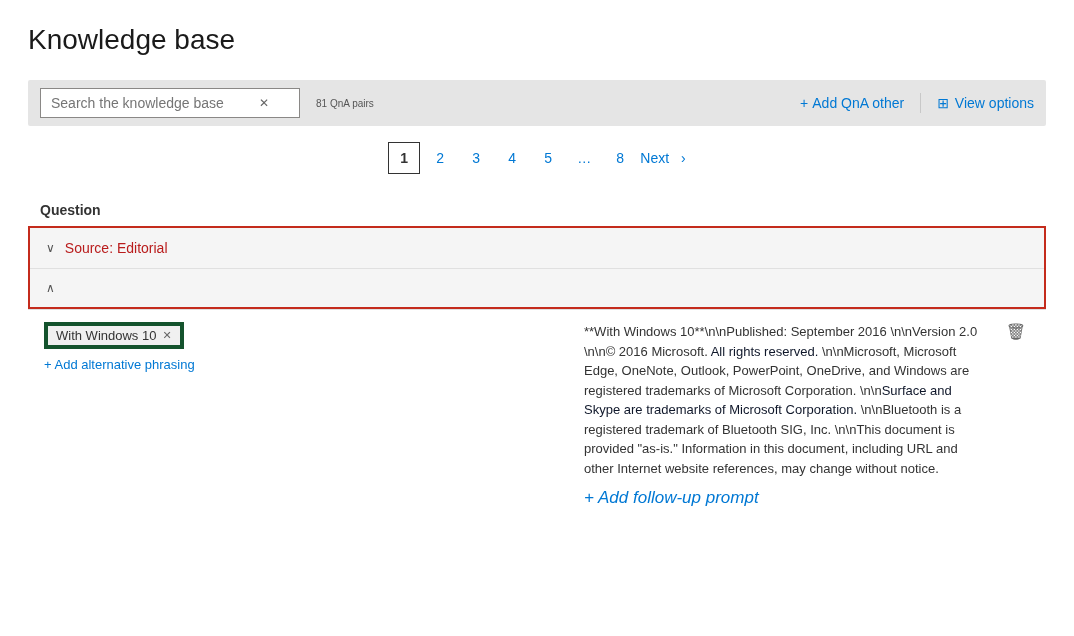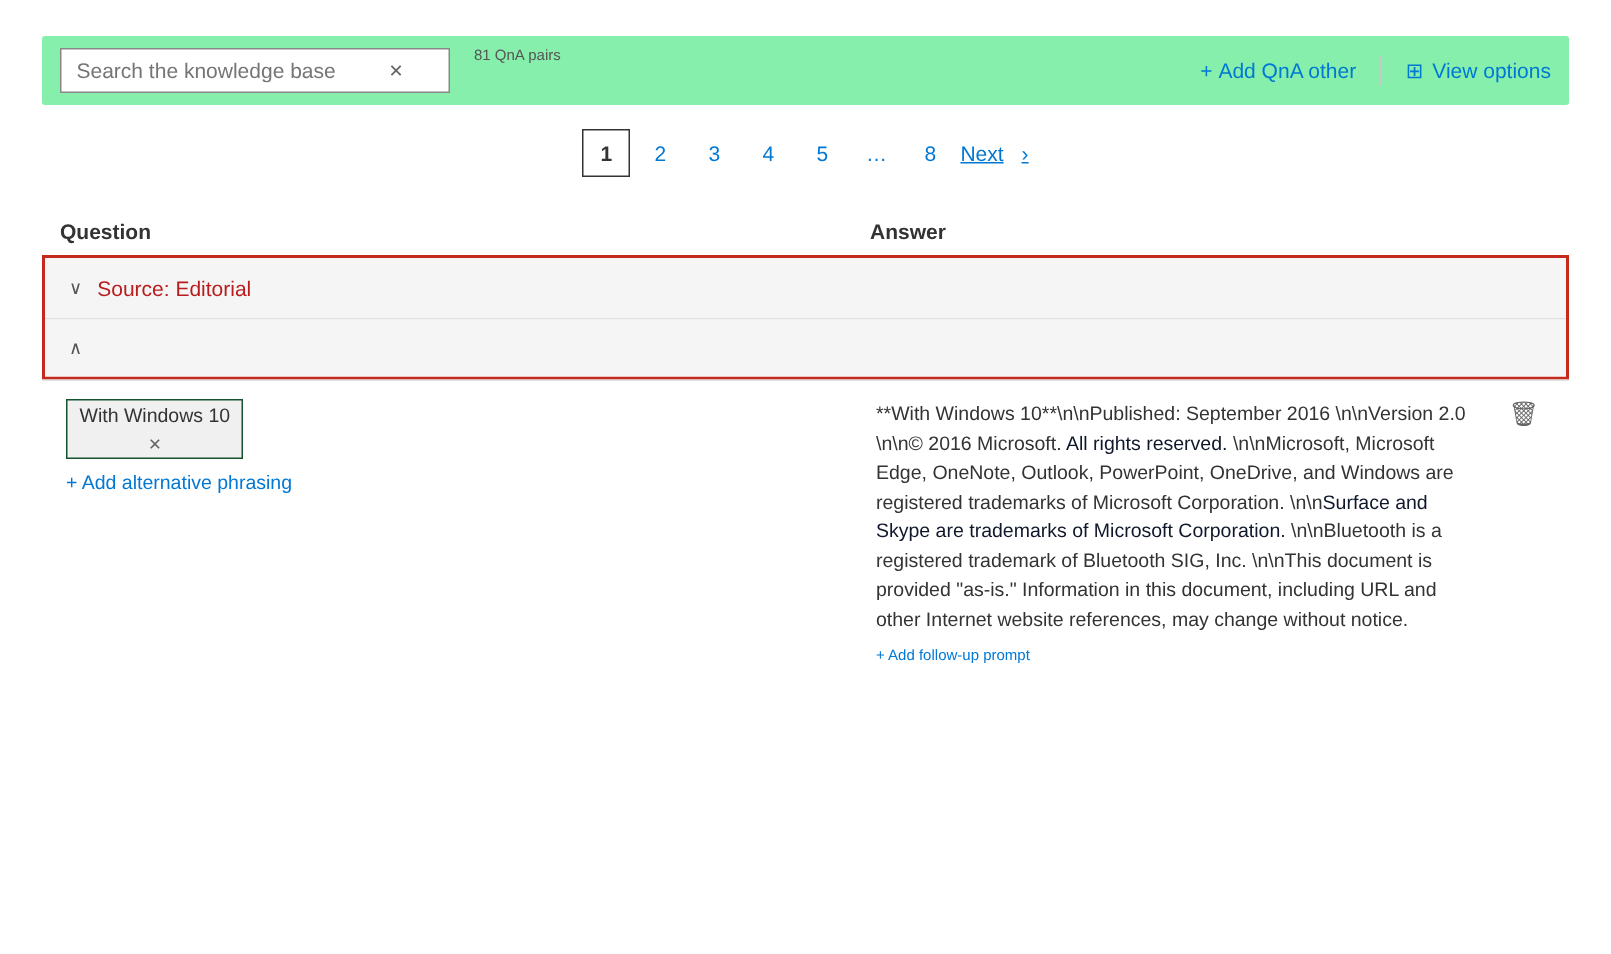--- a/index.html
+++ b/index.html
@@ -16,23 +16,24 @@
       background: #fff;
     }
     .page-title {
       font-size: 28px;
       font-weight: 300;
       color: #1a1a1a;
       margin-bottom: 24px;
     }
     .toolbar {
       display: flex;
+      align-items: center;
       gap: 16px;
       margin-bottom: 16px;
-      background: #86efac;
+      background: #e5e5e5;
       padding: 8px 12px;
       border-radius: 2px;
     }
     .search-box {
       display: flex;
       align-items: center;
       border: 1px solid #8a8886;
       background: #fff;
       padding: 6px 10px;
       min-width: 260px;
@@ -107,21 +108,20 @@
     }
     .page-btn-next {
       display: flex;
       align-items: center;
       gap: 12px;
       color: #0078d4;
       font-size: 14px;
       cursor: pointer;
       background: none;
       border: none;
-      text-decoration: underline;
     }
     .table-header {
       display: grid;
       grid-template-columns: 540px 1fr;
       padding: 8px 12px;
       font-weight: 600;
       color: #333;
       margin-bottom: 0;
     }
     .source-group {
@@ -157,26 +157,25 @@
       align-items: start;
     }
     .question-cell {
       padding-right: 20px;
     }
     .question-tag {
       display: inline-flex;
       align-items: center;
       gap: 6px;
       background: #f0f0f0;
-      border: 1px solid #14532d;
+      border: 4px solid #14532d;
       padding: 2px 8px;
       font-size: 13px;
       color: #333;
       margin-bottom: 8px;
-      flex-direction: column;
     }
     .tag-close {
       cursor: pointer;
       color: #666;
       font-size: 11px;
     }
     .add-alt-phrasing {
       display: flex;
       align-items: center;
       gap: 4px;
@@ -207,38 +206,40 @@
       color: #666;
       background: none;
       border: none;
       font-size: 16px;
     }
     .add-followup {
       display: flex;
       align-items: center;
       gap: 4px;
       color: #0078d4;
-      font-size: 10px;
+      font-size: 17px;
       cursor: pointer;
       margin-top: 10px;
       background: none;
       border: none;
       padding: 0;
+      font-style: italic;
     }
     .divider-vertical {
       width: 1px;
       height: 20px;
       background: #c8c8c8;
     }
   </style>
 </head>
 <body>
 
 <div class="page-container">
 
+  <h1 class="page-title">Knowledge base</h1>
 
   <div class="toolbar">
     <div class="search-box">
       <input type="text" value="" placeholder="Search the knowledge base" style="">
       <span class="search-clear">✕</span>
     </div>
     <span class="qna-count">81 QnA pairs</span>
     <div class="toolbar-actions">
       <button class="btn-add-qna">
         <span>+</span>
@@ -261,21 +262,20 @@
     <button class="page-btn">…</button>
     <button class="page-btn">8</button>
     <button class="page-btn-next">
       <span>Next</span>
       <span>›</span>
     </button>
   </div>
 
   <div class="table-header">
     <span>Question</span>
-    <span>Answer</span>
   </div>
 
   <div class="source-group">
 
     <div class="source-row">
       <span class="chevron">∨</span>
       <span class="source-label">Source: Editorial</span>
     </div>
 
     <div class="source-row">

